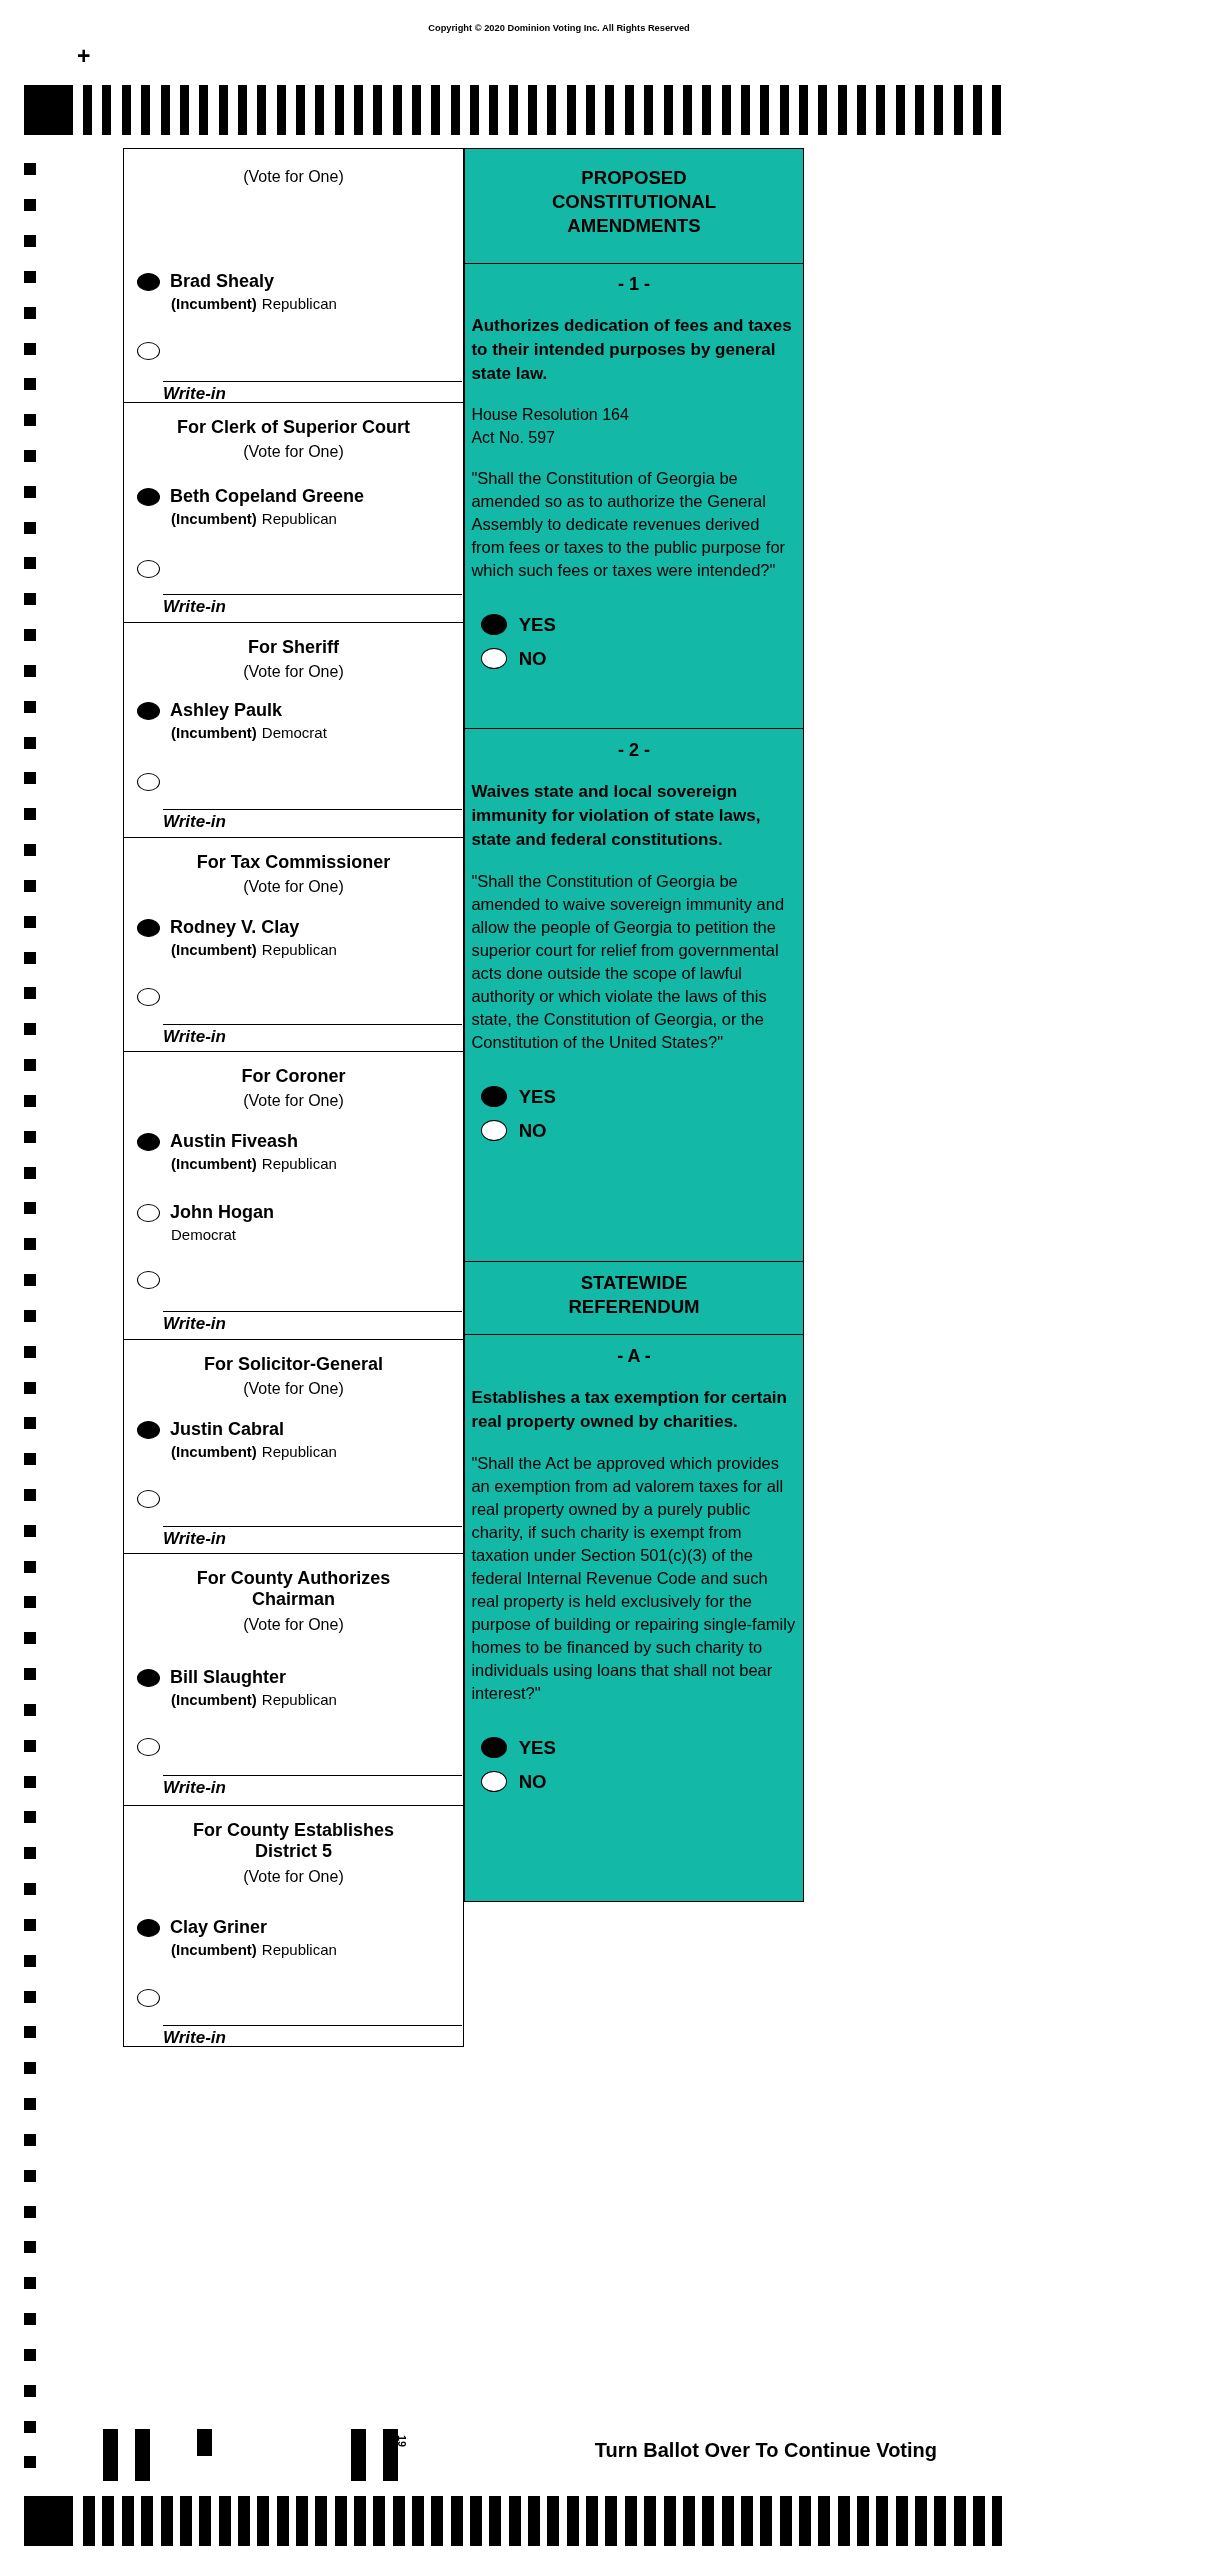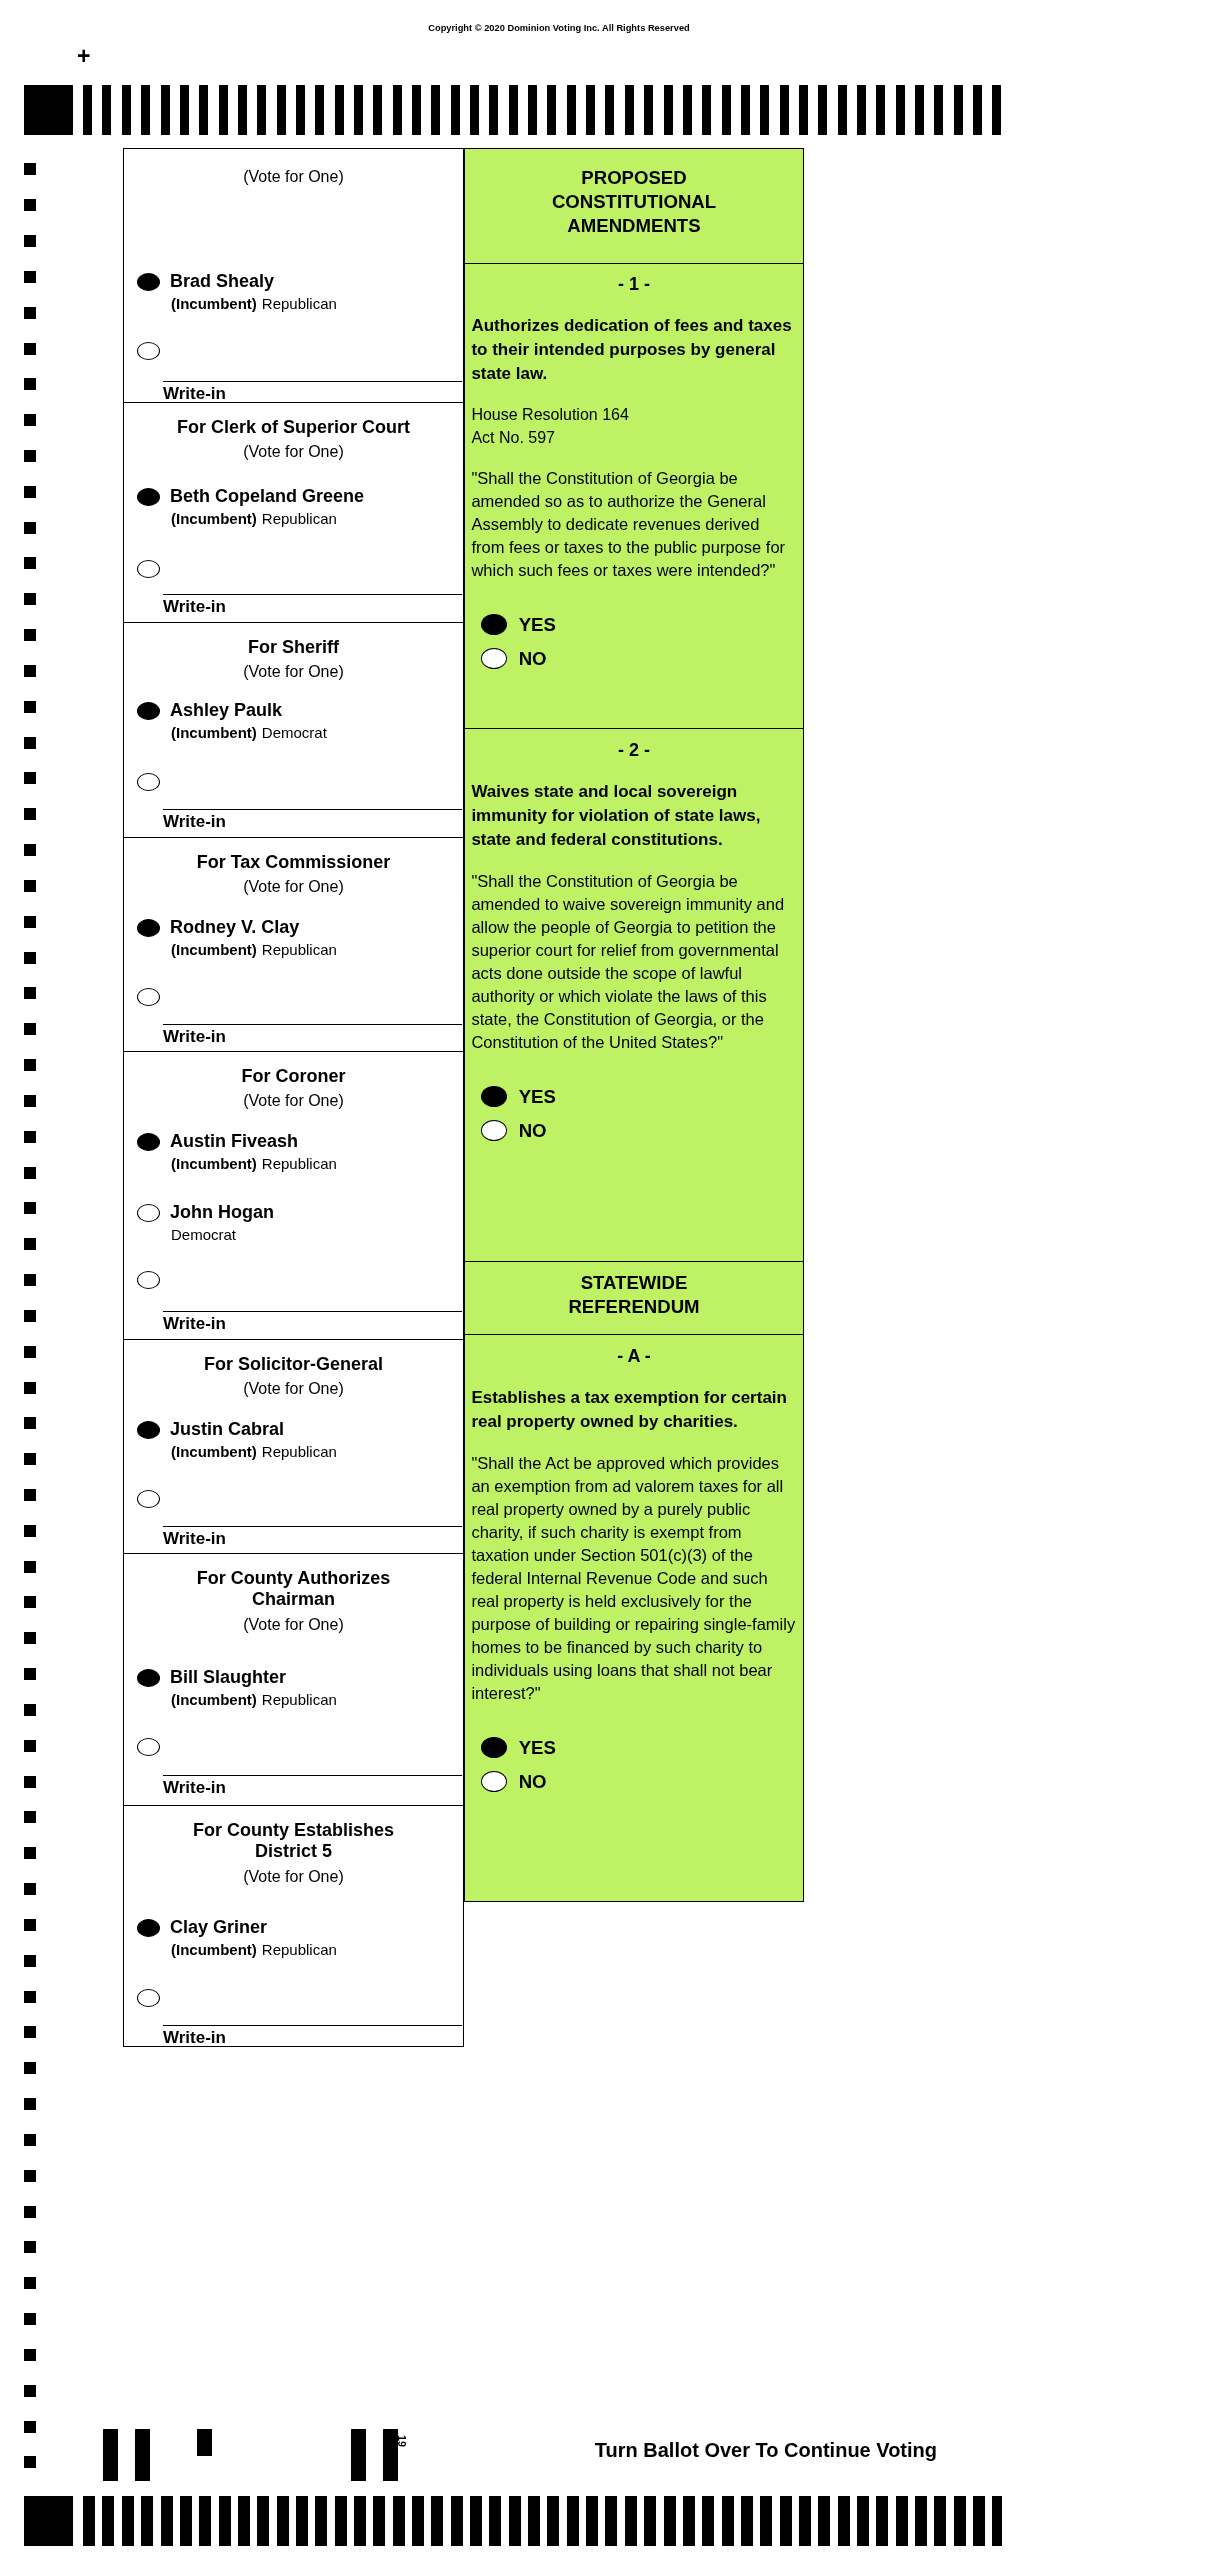--- a/index.html
+++ b/index.html
@@ -29,25 +29,25 @@
     position: absolute; left: 13px; top: 1.4px; width: 23px; height: 18px;
     border: 1.4px solid #000; border-radius: 50%; background: #fff; display: inline-block;
   }
   .bubble.filled { background: #000; }
   .cand-name { margin-left: 46px; font-weight: bold; font-size: 18px; line-height: 19.3px; }
   .cand-party { margin-left: 47px; margin-top: 4.3px; font-size: 15px; line-height: 16.5px; }
   .cand-party .inc { font-weight: bold; margin-right: 5px; }
   .cand-party .inc:empty { display: none; }
   .empty-b { position: absolute; }
   .writein { position: absolute; left: 39px; right: 1.4px; border-top: 1.4px solid #000; }
-  .wi-label { font-weight: bold; font-size: 17px; margin-top: 2.1px; }
+  .wi-label { font-weight: bold; font-size: 17px; margin-top: 2.1px; font-style: italic; }
 
   
   #measure-col { position: absolute; left: 464px; top: 148px; width: 340px; }
-  .mhead, .mbox { border: 1.4px solid #000; margin-top: -1.4px; background: #bef264; }
+  .mhead, .mbox { border: 1.4px solid #000; margin-top: -1.4px; background: #14b8a6; }
   .mhead { text-align: center; font-weight: bold; font-size: 18.6px; line-height: 24px; }
   .mhead.h1 { height: 116px; padding-top: 17px; margin-top: 0; }
   .mhead.h2 { height: 75px; padding-top: 9.3px; }
   .mbox { padding: 0 6.4px; overflow: hidden; }
   .mbox.m1 { height: 467px; }
   .mbox.m2 { height: 534px; }
   .mbox.mA { height: 568px; }
   .m-num { text-align: center; font-weight: bold; font-size: 18px; margin-top: 10.7px; }
   .m-summary { font-weight: bold; font-size: 17px; line-height: 24px; margin-top: 18.6px; }
   .m-refs { font-size: 16px; line-height: 23px; margin-top: 17px; }

